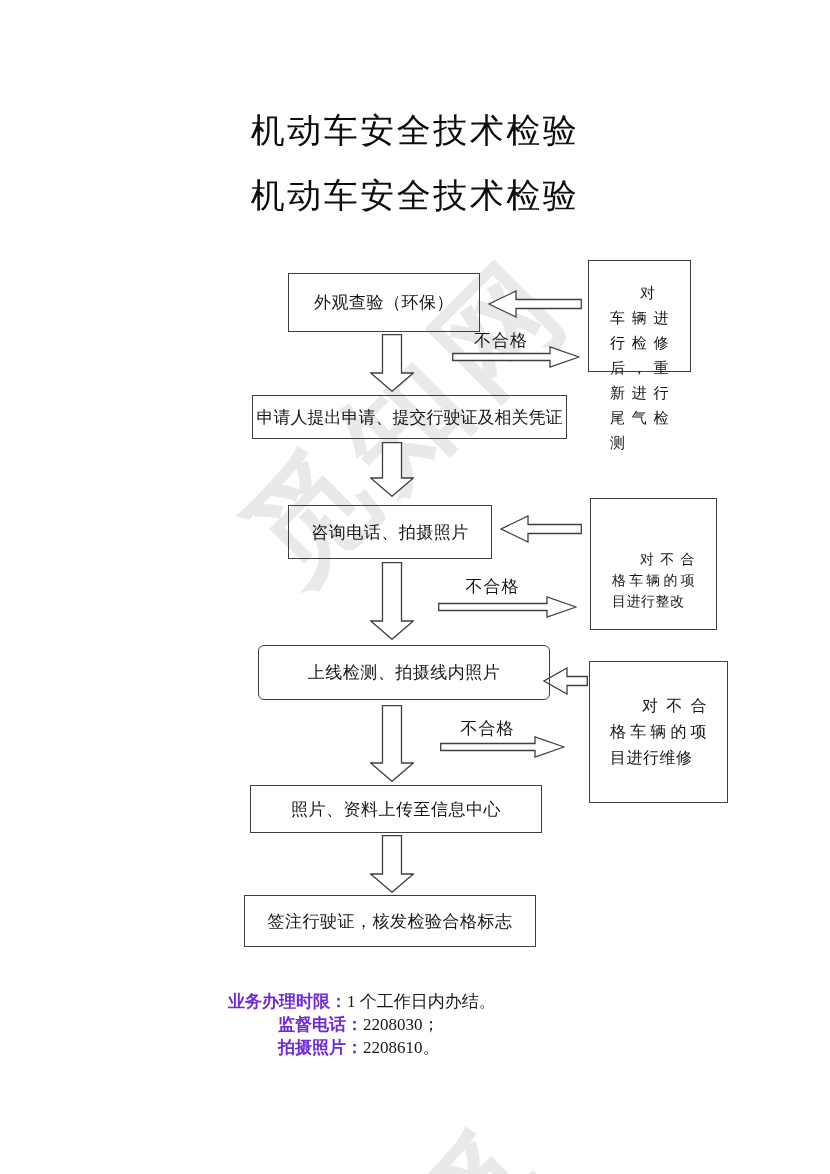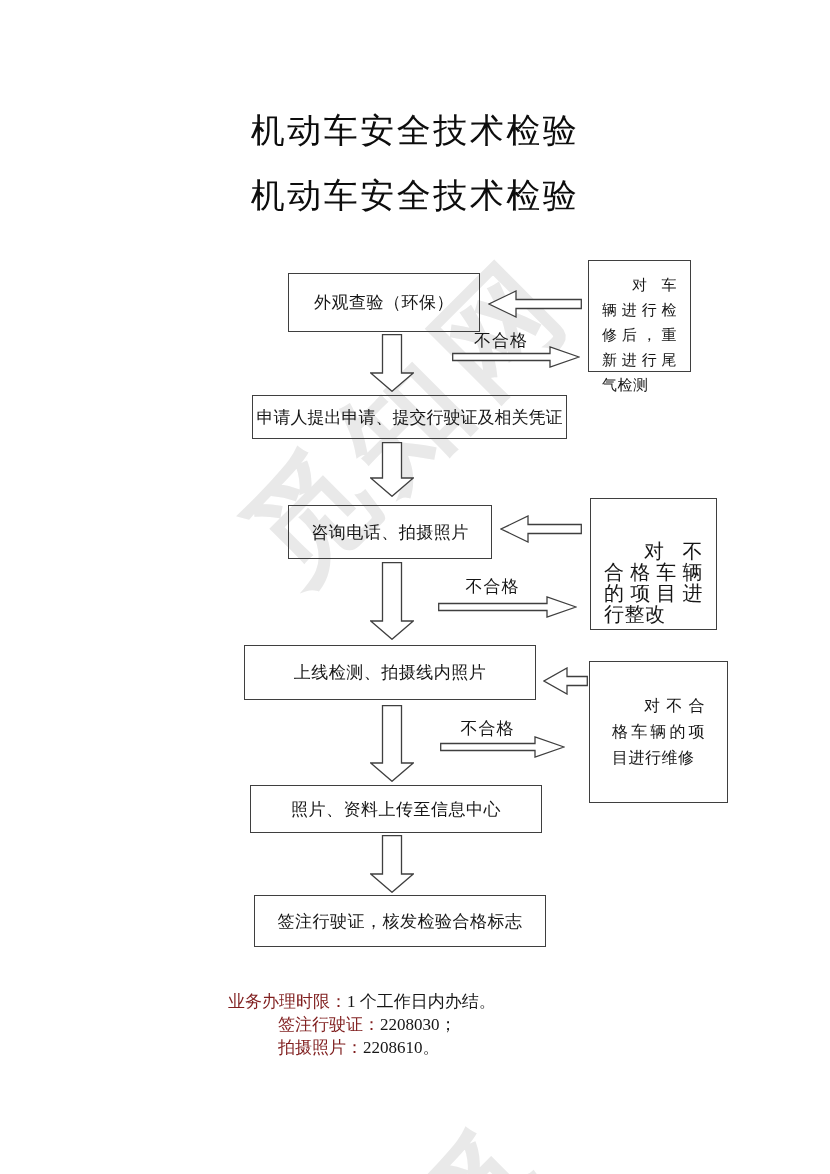--- a/index.html
+++ b/index.html
@@ -27,49 +27,49 @@
   .title2{top:173px;}
   
   .fbox{
     position:absolute; z-index:2; border:1px solid #3f3f3f; background:transparent;
     display:flex; align-items:center; justify-content:center;
     font-size:17px; letter-spacing:0.5px; white-space:nowrap;
   }
   .b1{left:288px; top:273px; width:190px; height:57px;}
   .b2{left:252px; top:395px; width:313px; height:42px; letter-spacing:0;align-items:center;}
   .b3{left:288px; top:505px; width:202px; height:52px;}
-  .b4{left:244px; top:645px; width:290px; height:53px;}
+  .b4{left:258px; top:645px; width:290px; height:53px;border-radius:6px;}
   .b5{left:250px; top:785px; width:290px; height:46px;font-family:Liberation Serif, serif;}
-  .b6{left:254px; top:895px; width:290px; height:50px;}
+  .b6{left:244px; top:895px; width:290px; height:50px;}
   
   .sbox{
     position:absolute; z-index:2; border:1px solid #3f3f3f; background:transparent;
     font-size:15px; line-height:25px; letter-spacing:0.5px;
     text-align:justify; word-break:break-all; box-sizing:border-box;
   }
-  .sbox p{margin:8px; text-indent:2em;}
+  .sbox p{margin:16px; text-indent:2em;}
   .s1{left:588px; top:260px; width:103px; height:112px; padding:4px 5px;}
-  .s2{left:590px; top:498px; width:127px; height:132px; padding:34px 5px 4px 5px; font-size:20px; line-height:21px;}
-  .s3{left:589px; top:661px; width:139px; height:142px; padding:0 14px;
+  .s2{left:590px; top:498px; width:127px; height:132px; padding:34px 5px 4px 5px; font-size:14px; line-height:21px;}
+  .s3{left:589px; top:661px; width:139px; height:142px; padding:0 4px;
       display:flex; flex-direction:column; justify-content:center; font-size:16px; line-height:26px;}
   
   .arr{position:absolute; z-index:1; display:block;}
   .fail{
     position:absolute; z-index:2; font-size:17px; letter-spacing:1px;
     text-align:center; white-space:nowrap;
   }
   .f1{left:452px; top:329px; width:98px;}
   .f2{left:438px; top:575px; width:109px;}
   .f3{left:440px; top:717px; width:95px;}
   
   .footer{
     position:absolute; left:228px; top:990px; z-index:2;
     font-size:17px; line-height:23px;
   }
-  .footer .lbl{font-weight:normal; color:#7f1d1d;}
+  .footer .lbl{font-weight:bold; color:#6d28d9;}
   .footer .indent{margin-left:50px;}
 </style>
 </head>
 <body>
 
 <div class="page">
 
   <div class="wm wm1">觅知网</div>
   <div class="wm wm2">觅</div>
 
@@ -142,20 +142,20 @@
   </svg>
   <svg class="arr" style="left:543px;top:667px" width="45" height="28">
     <polygon points="44.3,9.5 24,9.5 24,1 1,14 24,27 24,18.5 44.3,18.5" fill="#ffffff" stroke="#3f3f3f" stroke-width="1.3"></polygon>
   </svg>
 
   <div class="footer">
     <div>
       <span class="lbl">业务办理时限：</span><span>1 个工作日内办结。</span>
     </div>
     <div class="indent">
-      <span class="lbl">签注行驶证：</span><span>2208030；</span>
+      <span class="lbl">监督电话：</span><span>2208030；</span>
     </div>
     <div class="indent">
       <span class="lbl">拍摄照片：</span><span>2208610。</span>
     </div>
   </div>
 
 </div>
 
 </body></html>

